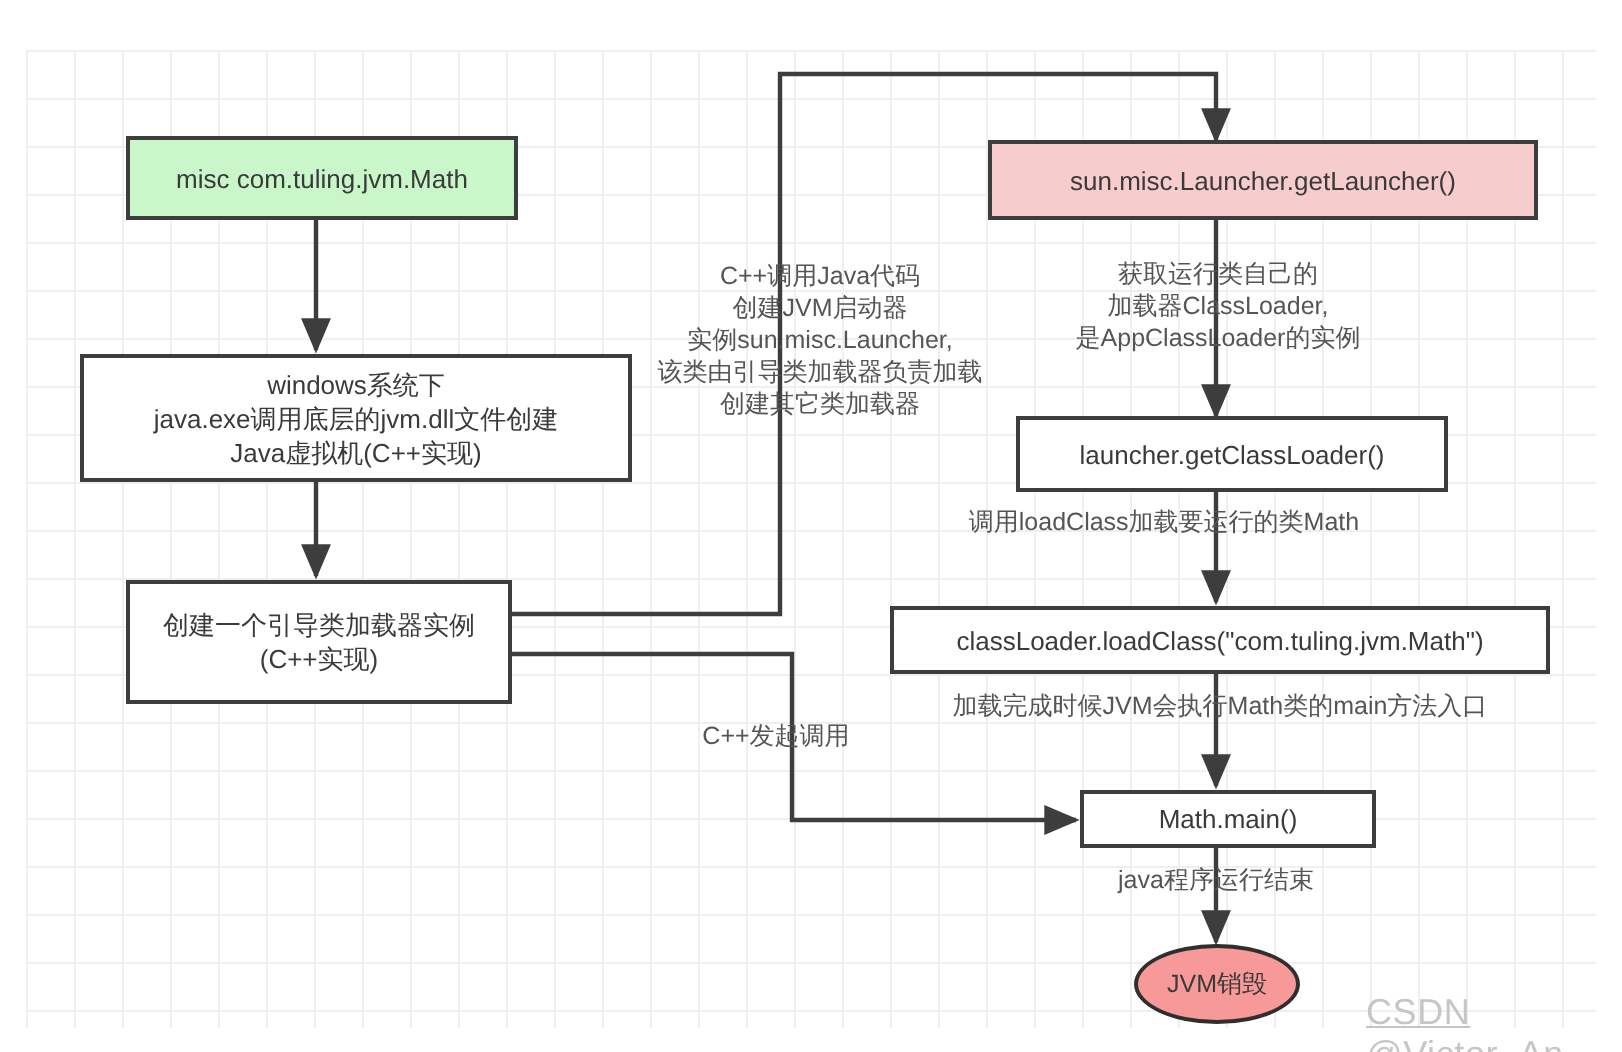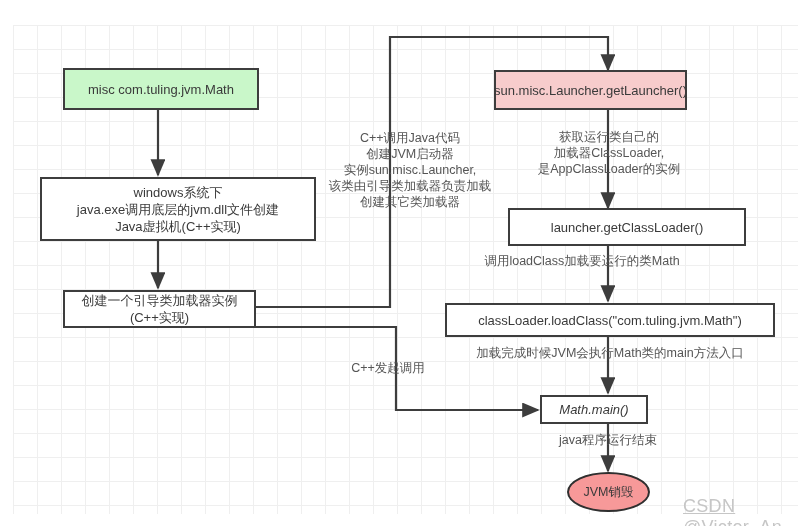--- a/index.html
+++ b/index.html
@@ -92,30 +92,30 @@
       <path d="M608,424 L608,471" marker-end="url(#ah)"></path>
     </g>
   </svg>
 
   <div class="node green" style="left:63px;top:68px;width:196px;height:42px;">misc com.tuling.jvm.Math</div>
 
   <div class="node" style="left:40px;top:177px;width:276px;height:64px;">windows系统下
 java.exe调用底层的jvm.dll文件创建
 Java虚拟机(C++实现)</div>
 
-  <div class="node" style="left:63px;top:290px;width:193px;height:38px;">创建一个引导类加载器实例
+  <div class="node" style="left:63px;top:290px;width:193px;height:62px;">创建一个引导类加载器实例
 (C++实现)</div>
 
-  <div class="node pink" style="left:494px;top:70px;width:193px;height:40px;">sun.misc.Launcher.getLauncher()</div>
+  <div class="node pink" style="left:494px;top:70px;width:275px;height:40px;">sun.misc.Launcher.getLauncher()</div>
 
-  <div class="node" style="left:508px;top:208px;width:238px;height:38px;">launcher.getClassLoader()</div>
+  <div class="node" style="left:508px;top:208px;width:216px;height:38px;">launcher.getClassLoader()</div>
 
   <div class="node" style="left:445px;top:303px;width:330px;height:34px;">classLoader.loadClass("com.tuling.jvm.Math")</div>
 
-  <div class="node" style="left:540px;top:395px;width:108px;height:29px;font-style:italic;">Math.main()</div>
+  <div class="node" style="left:540px;top:395px;width:148px;height:29px;">Math.main()</div>
 
   <div class="node ellipse" style="left:567px;top:472px;width:83px;height:40px;font-size:12.5px;">JVM销毁</div>
 
   <div class="label" style="left:322px;top:130px;width:176px;">C++调用Java代码
 创建JVM启动器
 实例sun.misc.Launcher,
 该类由引导类加载器负责加载
 创建其它类加载器</div>
 
   <div class="label" style="left:523px;top:129px;width:172px;">获取运行类自己的

